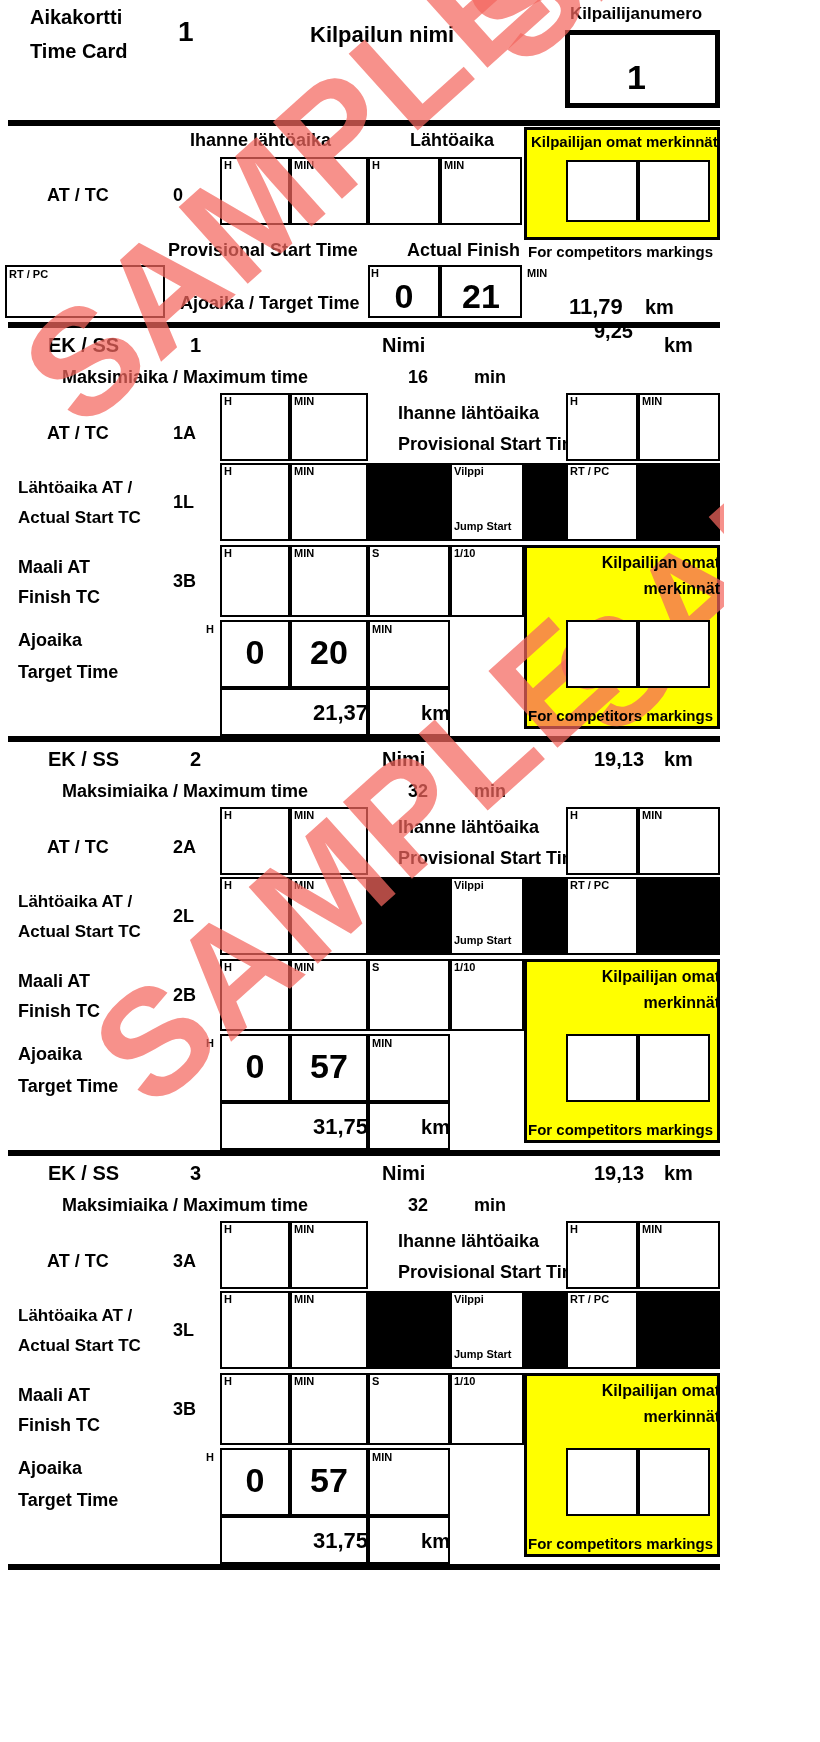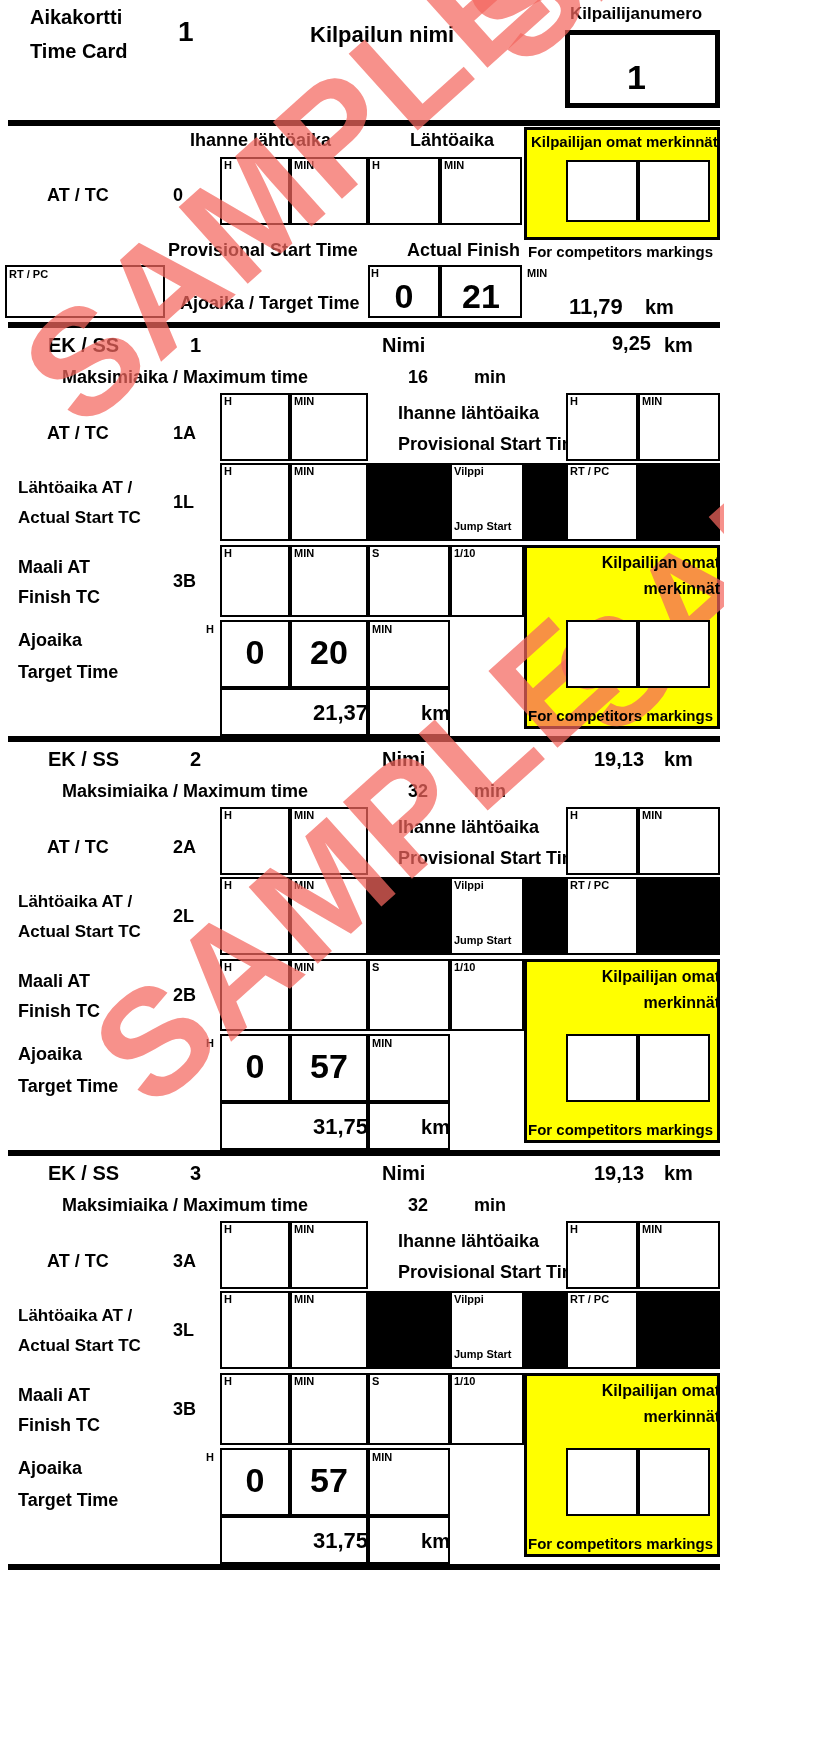--- a/index.html
+++ b/index.html
@@ -102,21 +102,21 @@
 
   <div class="tiny" style="left:527px;top:268px;">MIN</div>
   <div class="lbl t22" style="left:569px;top:294px;">11,79</div>
   <div class="lbl t20" style="left:645px;top:296px;">km</div>
 
   <div class="hl" style="left:8px;top:322px;width:712px;height:6px;"></div>
 
   <div class="lbl t20" style="left:48px;top:334px;">EK / SS</div>
   <div class="lbl t20" style="left:190px;top:334px;">1</div>
   <div class="lbl t20" style="left:382px;top:334px;">Nimi</div>
-  <div class="lbl t20" style="left:594px;top:332px;margin-left:18px;">9,25</div>
+  <div class="lbl t20" style="left:594px;top:320px;">9,25</div>
   <div class="lbl t20" style="left:664px;top:334px;">km</div>
 
   <div class="lbl t18" style="left:62px;top:367px;">Maksimiaika / Maximum time</div>
   <div class="lbl t18" style="left:408px;top:367px;">16</div>
   <div class="lbl t18" style="left:474px;top:367px;">min</div>
 
   <div class="lbl t18" style="left:47px;top:423px;">AT / TC</div>
   <div class="lbl t18" style="left:173px;top:423px;">1A</div>
   <div class="box" style="left:220px;top:393px;width:70px;height:68px;"></div>
   <div class="tiny" style="left:224px;top:396px;">H</div>

